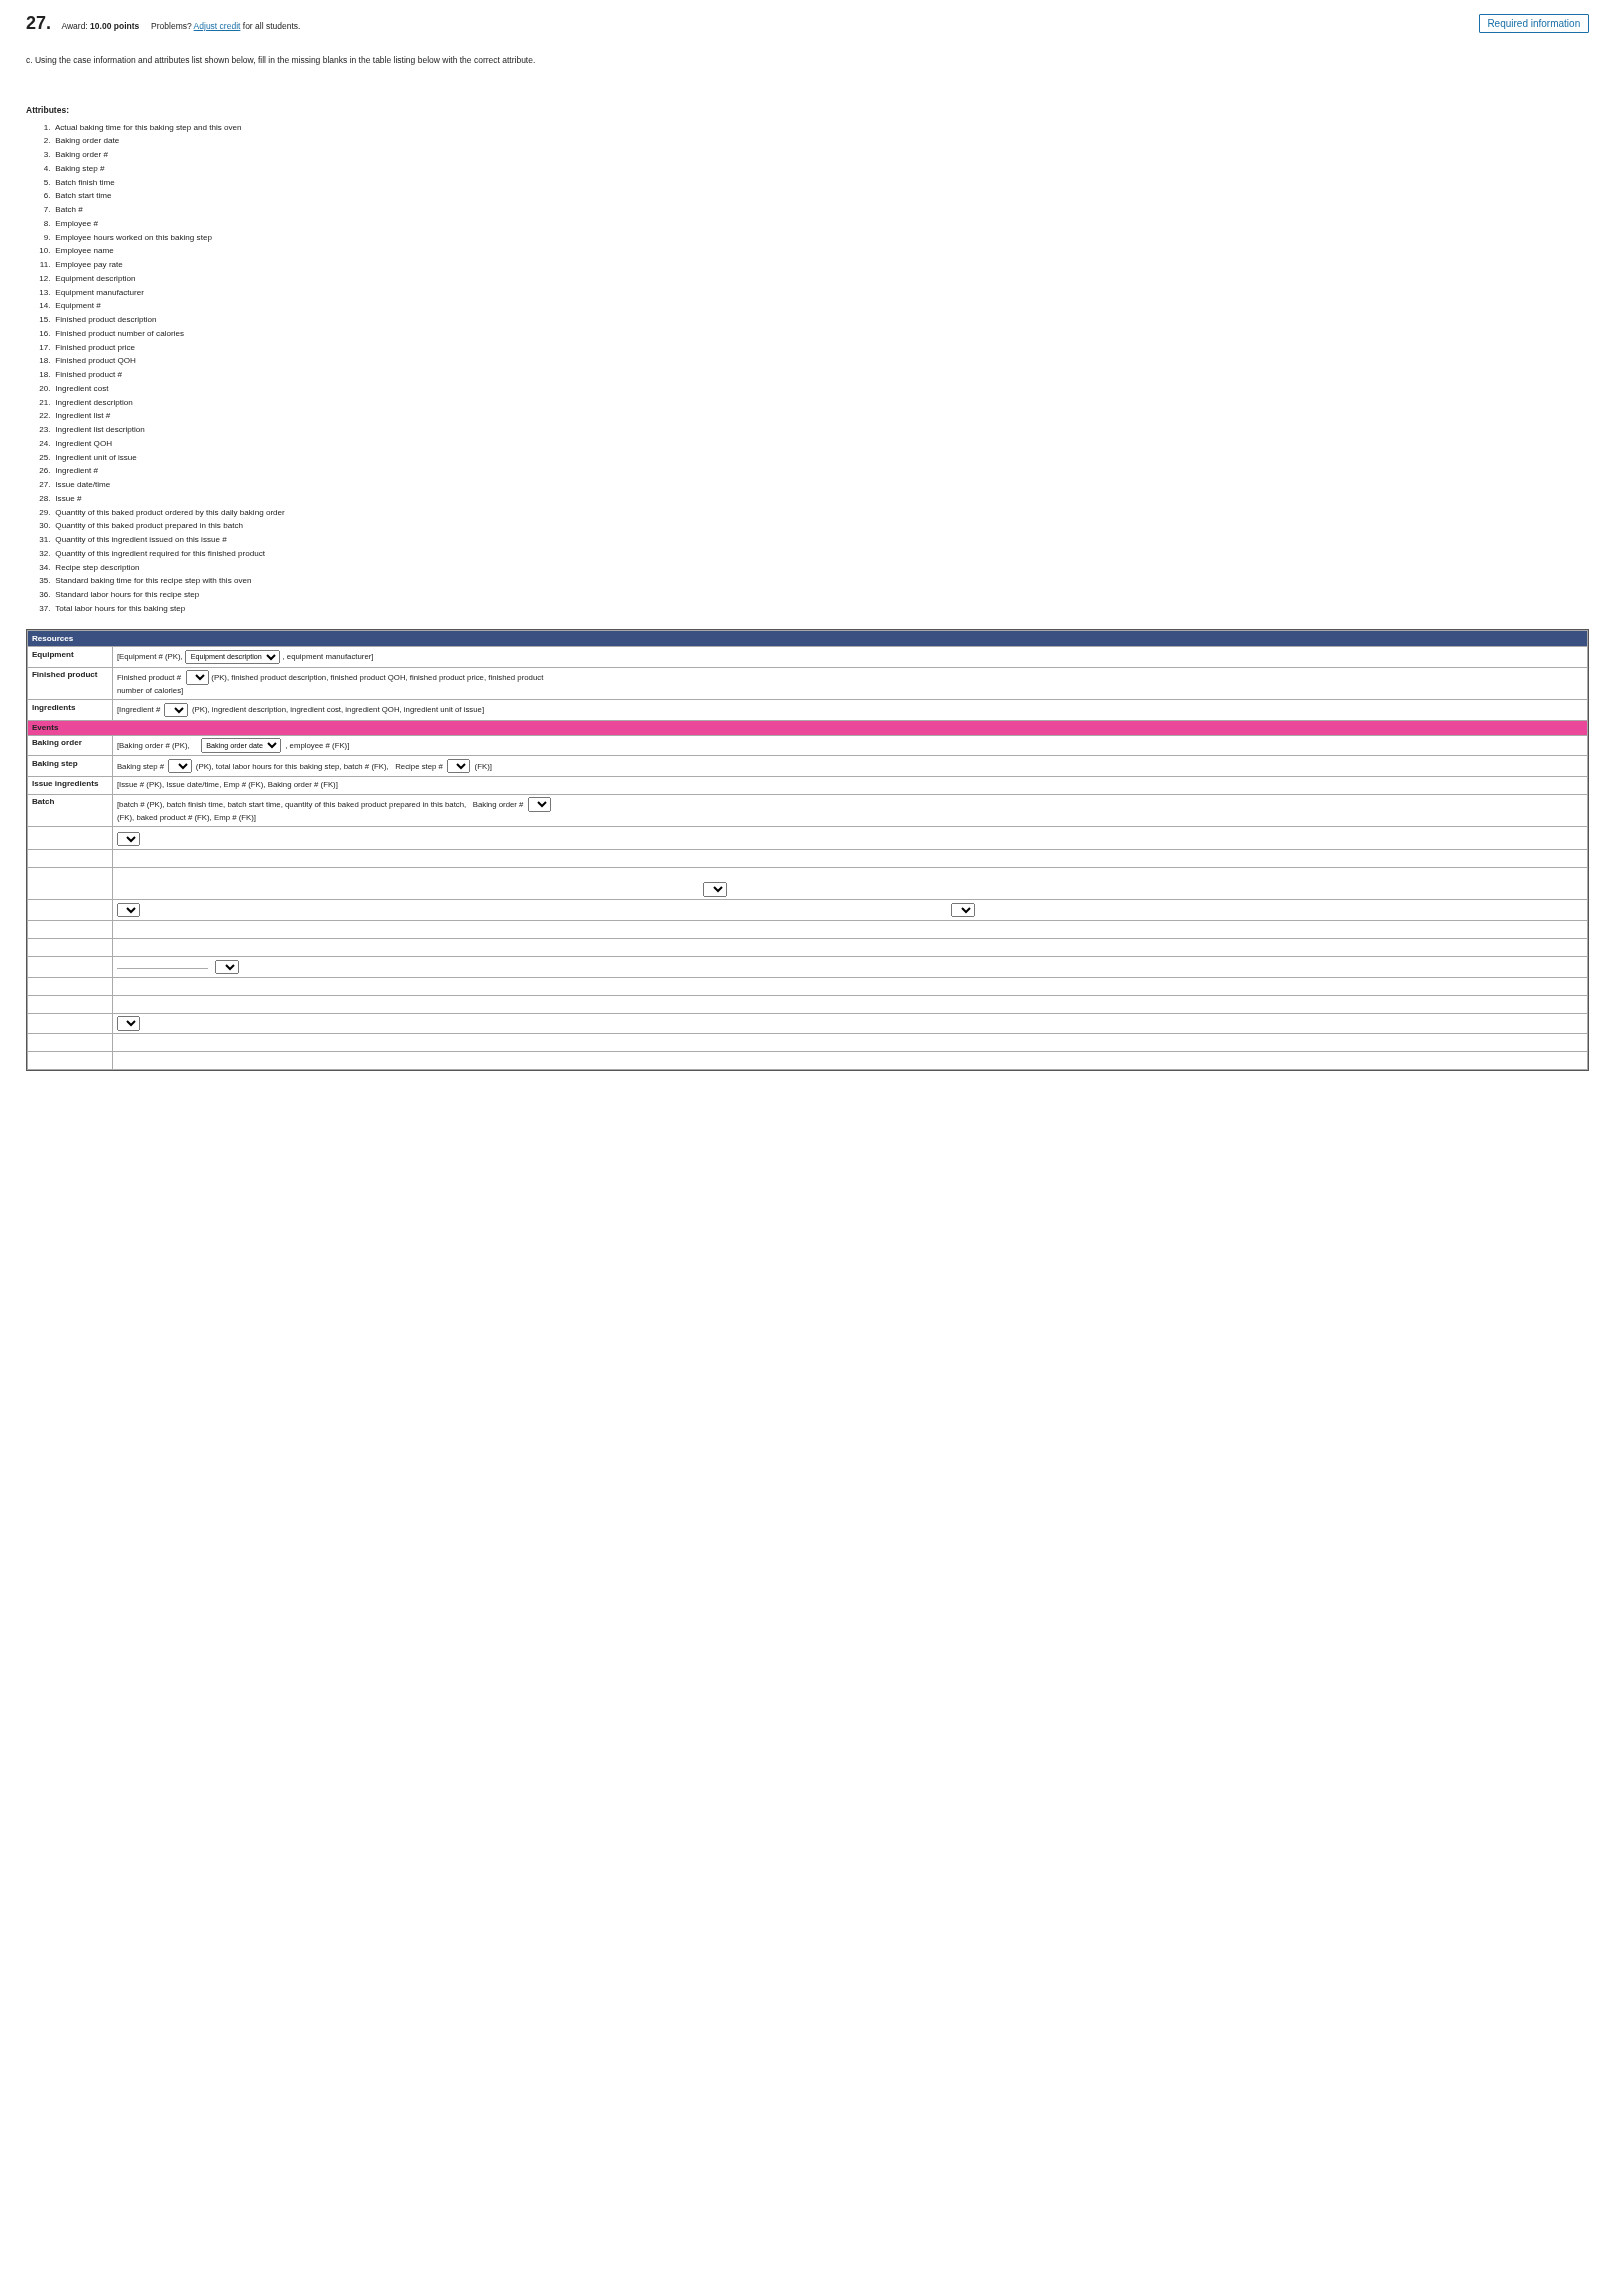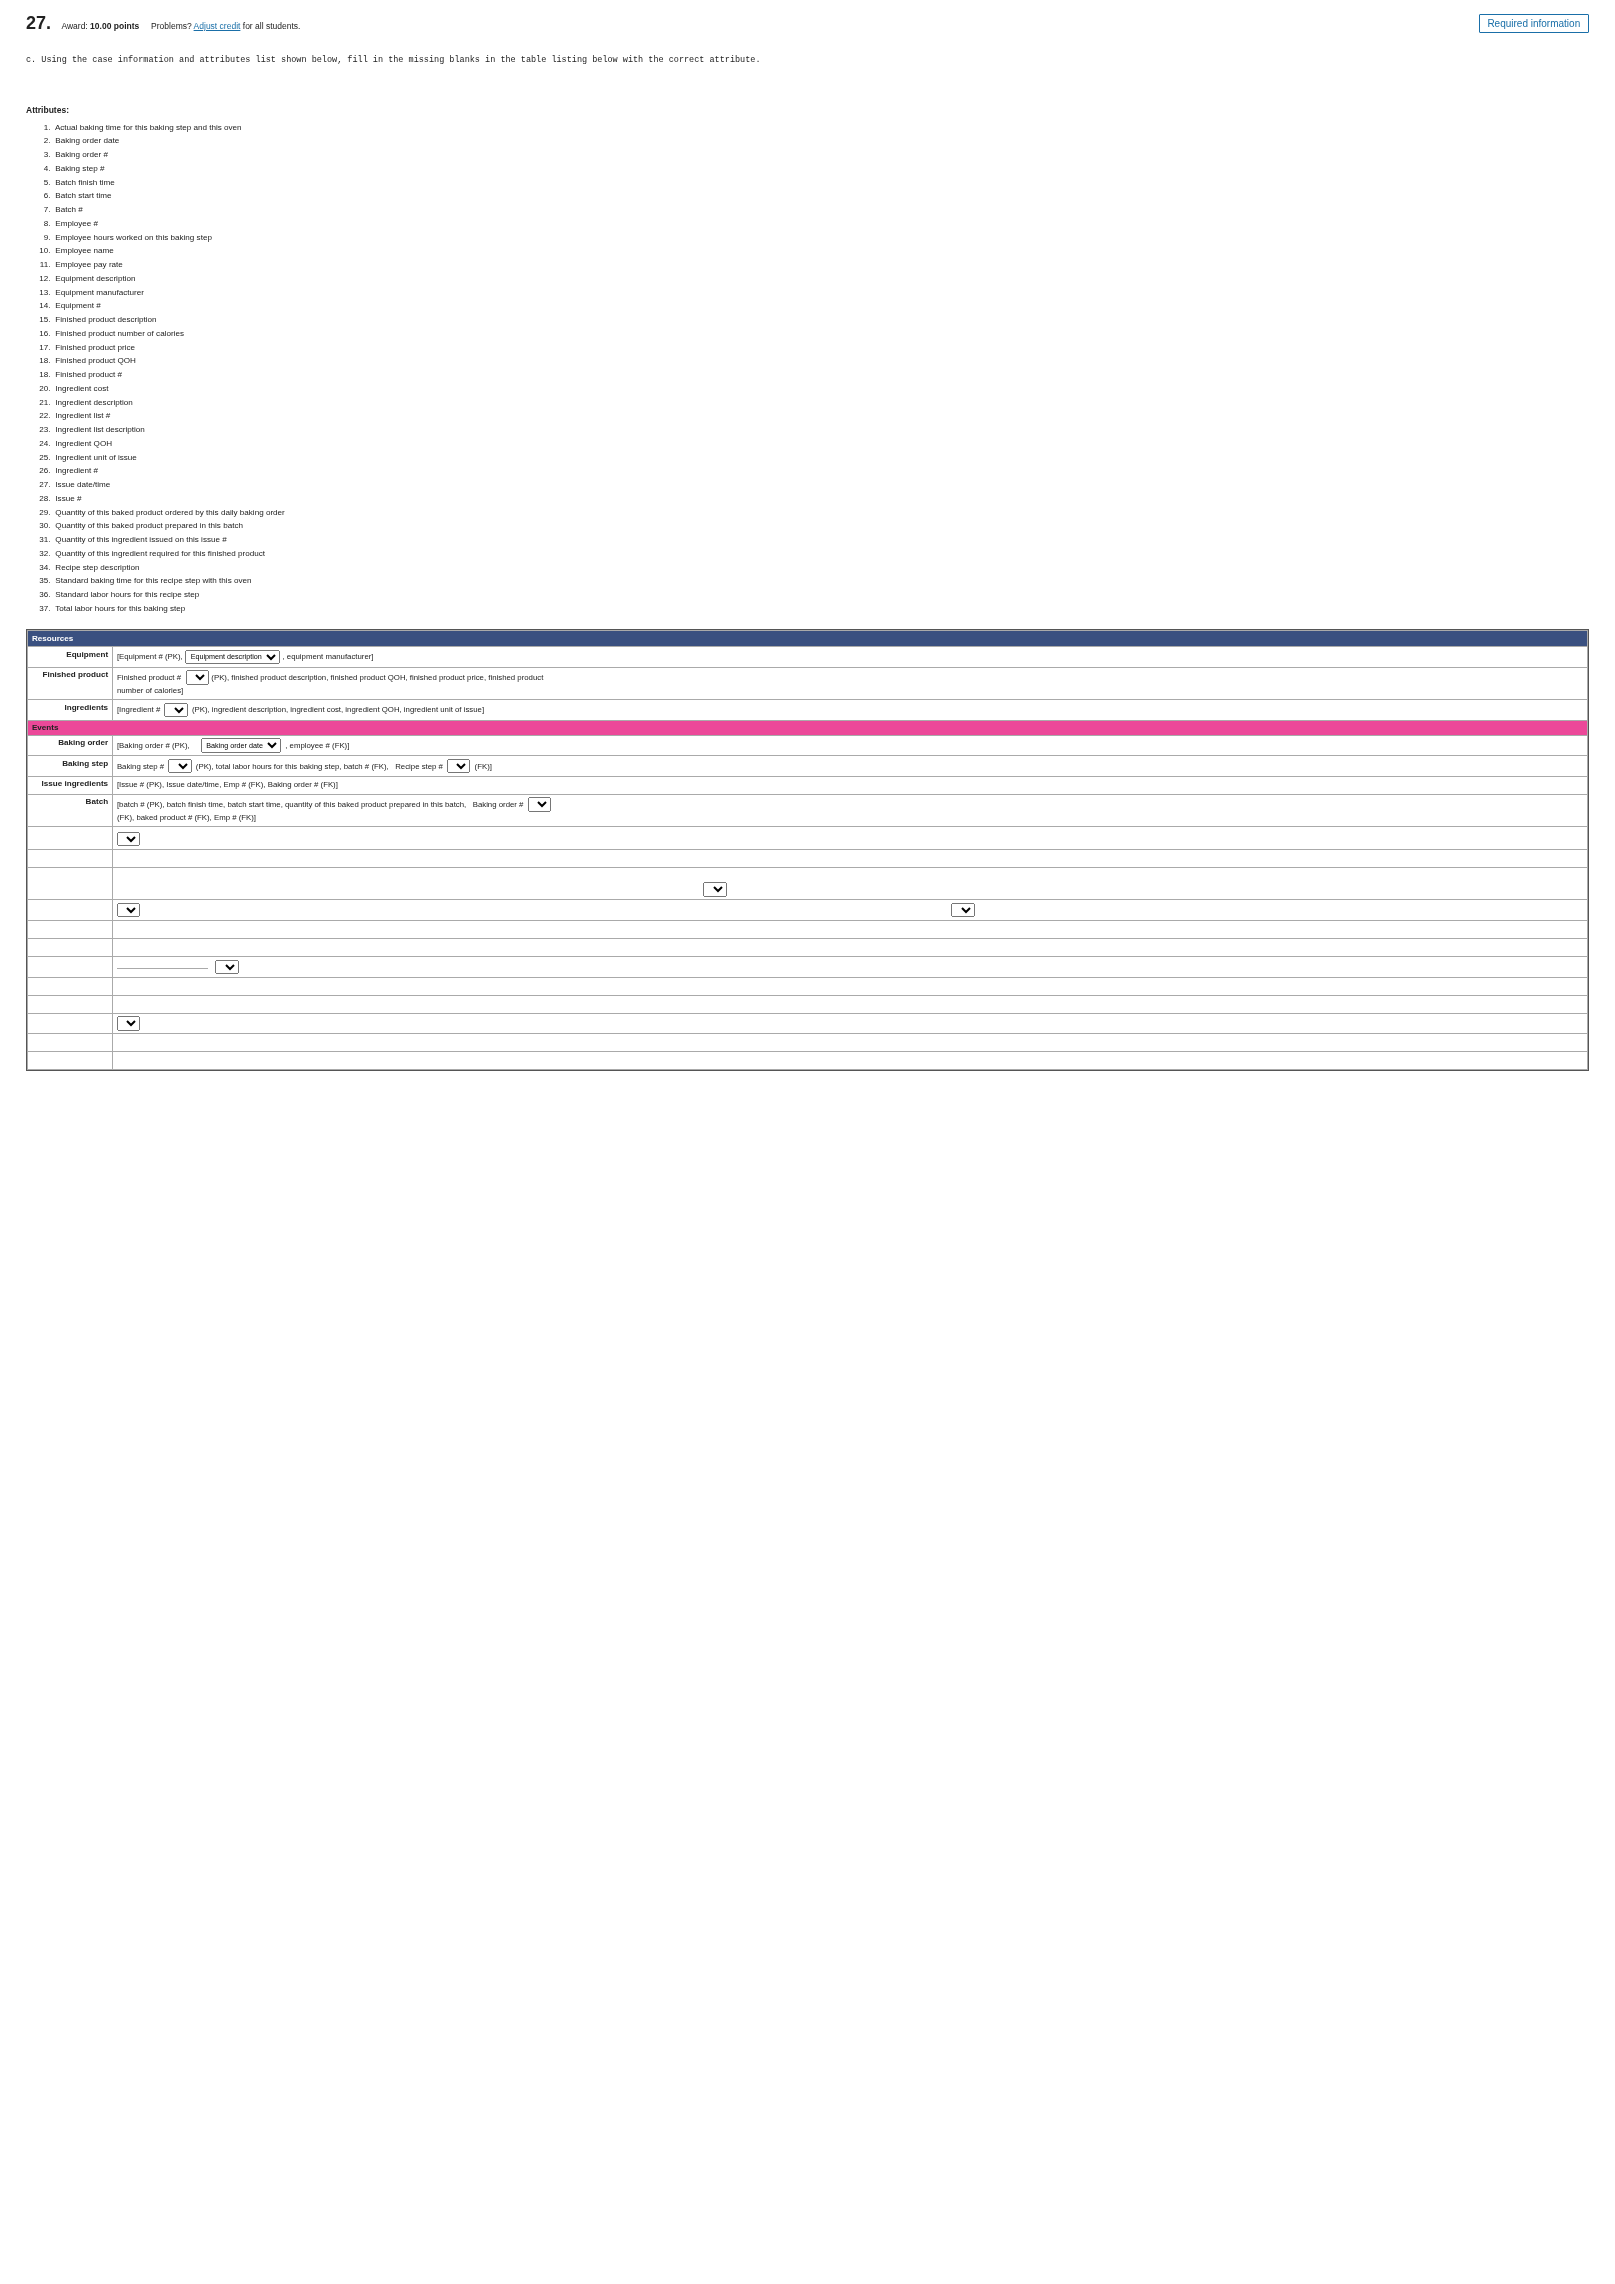--- a/index.html
+++ b/index.html
@@ -40,21 +40,20 @@
       background: #fff;
       padding: 3.3px 7.8px;
       font-size: 10px;
       cursor: pointer;
       border-radius: 1px;
     }
     .instructions {
       margin: 13px 0 6.5px 0;
       font-size: 8.5px;
       line-height: 1.5;
-      font-family: Liberation Mono, monospace;
     }
     .attributes-label {
       font-weight: bold;
       margin-bottom: 5.2px;
       font-size: 8.5px;
       margin-top: 39px;
     }
     .attributes-list {
       list-style: none;
       margin-left: 6.5px;
@@ -82,21 +81,20 @@
       font-size: 8.1px;
     }
     table td, table th {
       border: 0.7px solid #aaa;
       padding: 2.6px 3.9px;
       vertical-align: top;
     }
     .row-header {
       font-weight: bold;
       white-space: nowrap;
-      text-align: right;
     }
     .cell-content {
       font-size: 7.8px;
       line-height: 1.5;
     }
     .resources-header td {
       background: #3a5080;
       color: #fff;
       font-weight: bold;
       padding: 3.3px 3.9px;

